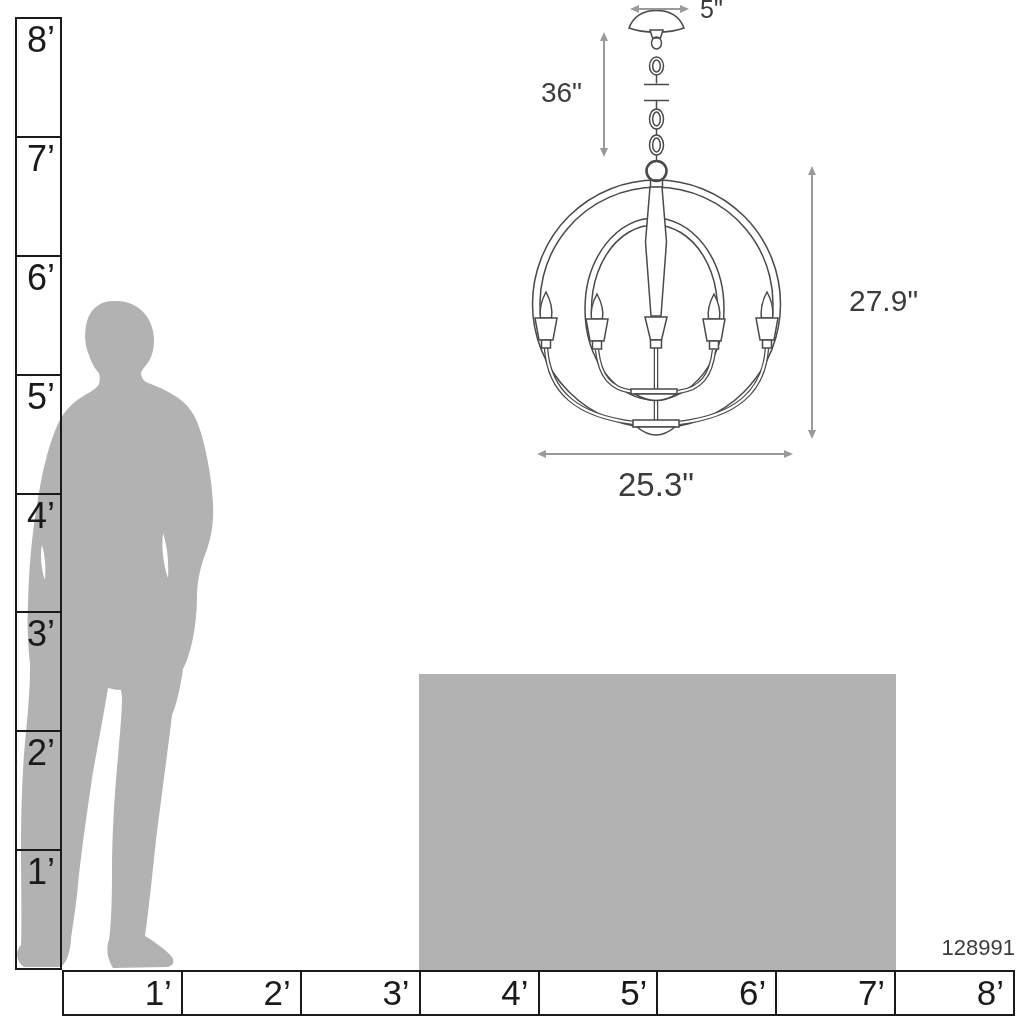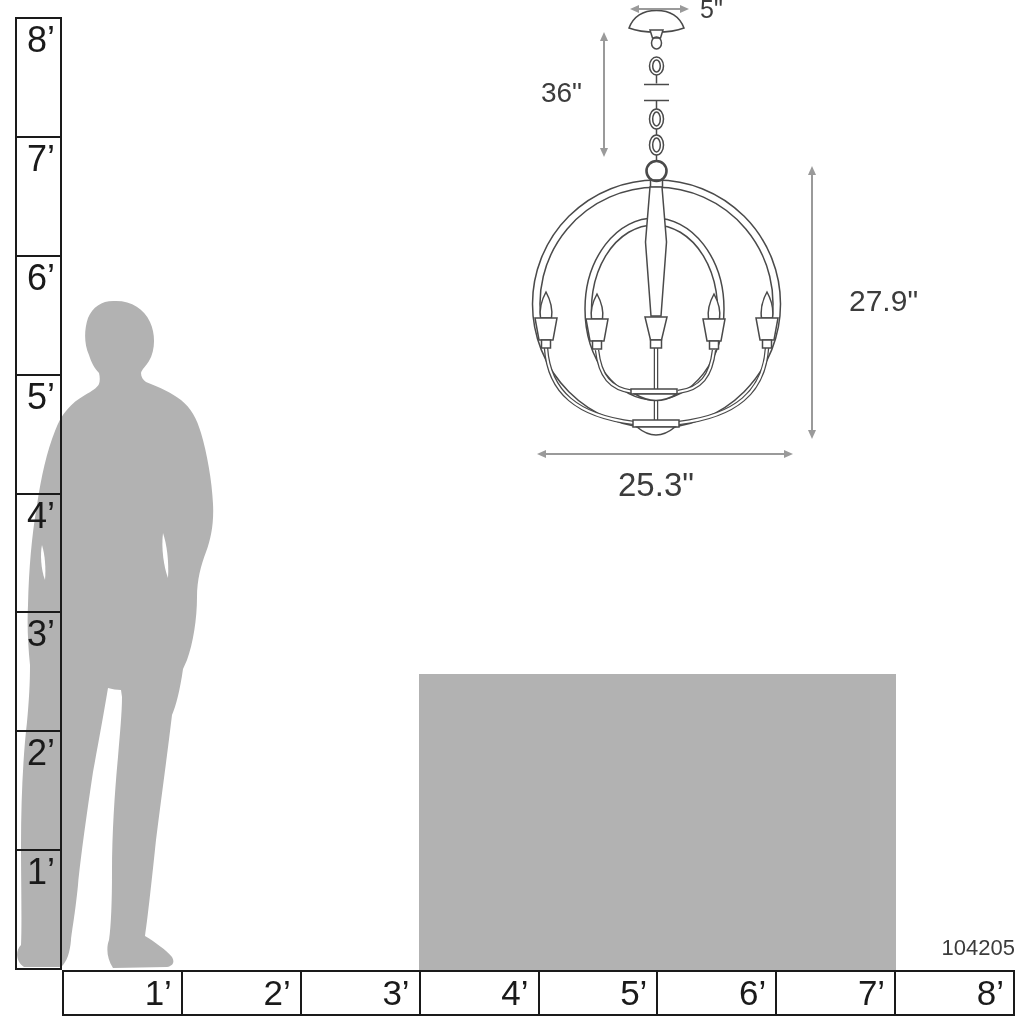--- a/index.html
+++ b/index.html
@@ -225,15 +225,15 @@
     <div class="h-cell">
         <span>8’</span>
       </div>
   </div>
 
   <div class="dim dim-canopy">5"</div>
   <div class="dim dim-chain">36"</div>
   <div class="dim dim-height">27.9"</div>
   <div class="dim dim-width">25.3"</div>
 
-  <div class="code">104205</div>
+  <div class="code">128991</div>
 
 </div>
 
 </body></html>

